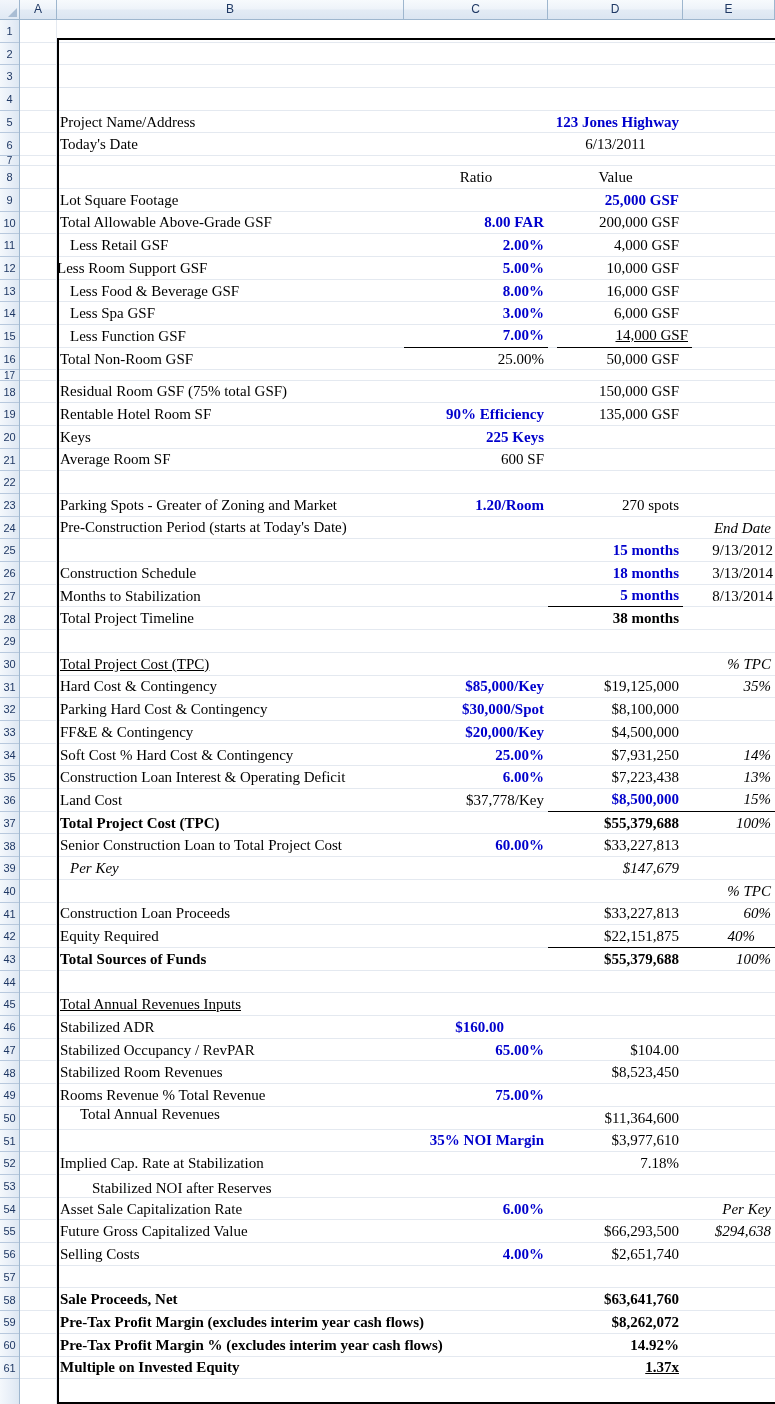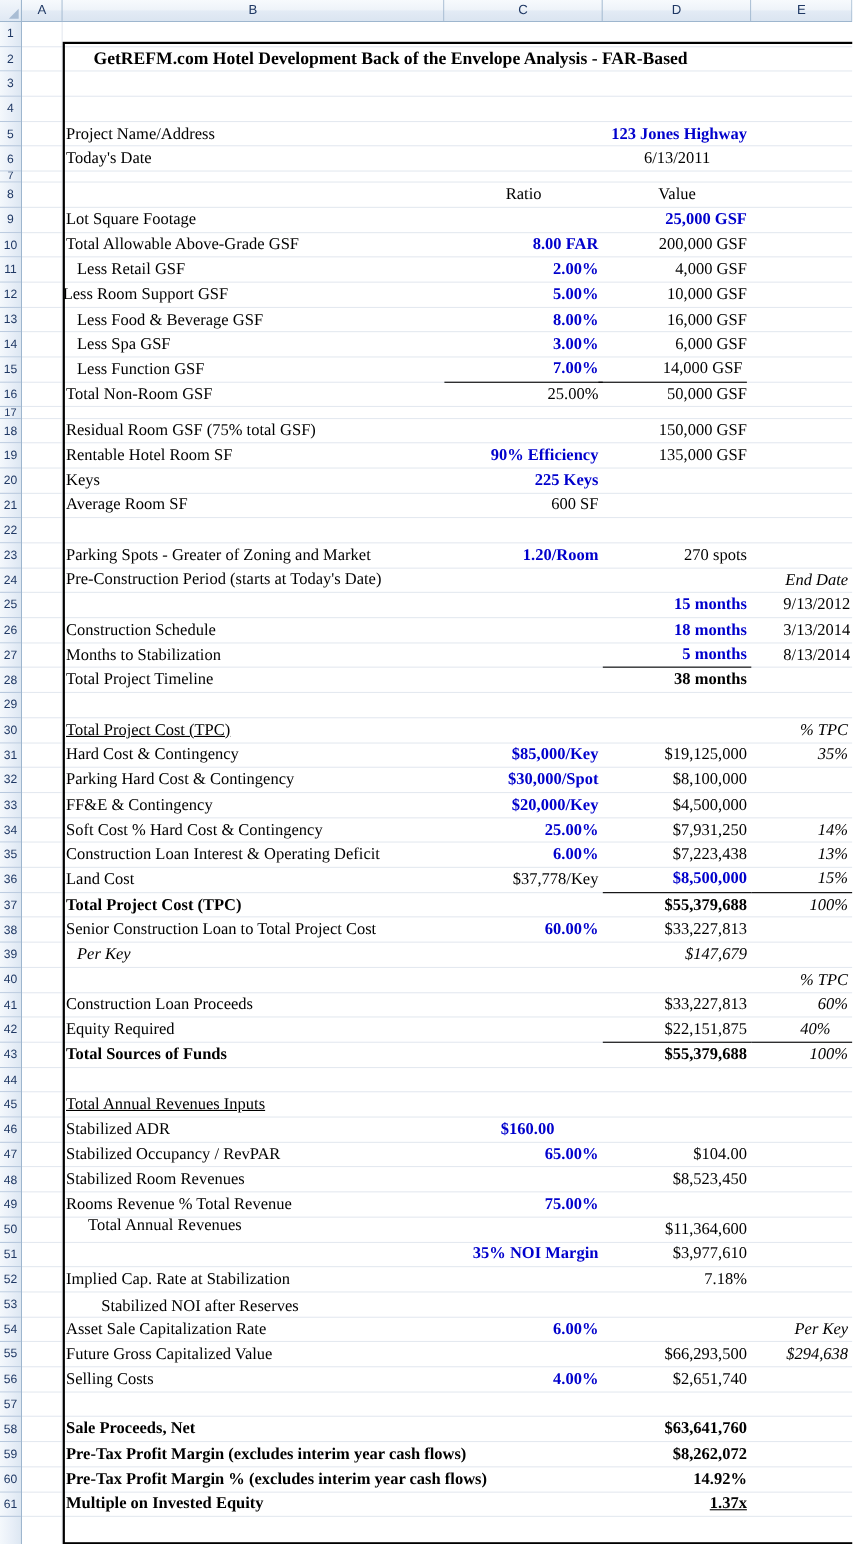--- a/index.html
+++ b/index.html
@@ -251,21 +251,20 @@
         <div class="rowline" style="top: 1177.7px; height: 22.7px;"></div>
         <div class="rowline" style="top: 1200.4px; height: 22.7px;"></div>
         <div class="rowline" style="top: 1223.1px; height: 22.7px;"></div>
         <div class="rowline" style="top: 1245.8px; height: 22.7px;"></div>
         <div class="rowline" style="top: 1268.5px; height: 22.7px;"></div>
         <div class="rowline" style="top: 1291.2px; height: 22.7px;"></div>
         <div class="rowline" style="top: 1313.9px; height: 22.7px;"></div>
         <div class="rowline" style="top: 1336.6px; height: 22.7px;"></div>
       </div>
 
-    <div class="title" id="titleEl" style="left: 65px; top: 24.7px;">GetREFM.com Hotel Development Back of the Envelope Analysis - FAR-Based</div>
 
 
     <div class="cell al-center" id="ratioHdr" style="left: 384px; top: 146.2px; width: 144px; height: 22.7px;">Ratio</div>
     <div class="cell al-center" id="valueHdr" style="left: 528px; top: 146.2px; width: 135px; height: 22.7px;">Value</div>
 
     <div id="cells">
         <div class="cell al-left" style="left: 37px; top: 90.8px; width: 347px; height: 22.7px; padding-left: 3px;">Project Name/Address</div>
         <div class="cell al-right blue" style="left: 528px; top: 90.8px; width: 135px; height: 22.7px; padding-right: 4px;">123 Jones Highway</div>
         <div class="cell al-left" style="left: 37px; top: 113.5px; width: 347px; height: 22.7px; padding-left: 3px;">Today's Date</div>
         <div class="cell al-center" style="left: 528px; top: 113.5px; width: 135px; height: 22.7px;">6/13/2011</div>
@@ -281,21 +280,21 @@
         <div class="cell al-right blue" style="left: 384px; top: 237px; width: 144px; height: 22.7px; padding-right: 4px;">5.00%</div>
         <div class="cell al-right" style="left: 528px; top: 237px; width: 135px; height: 22.7px; padding-right: 4px;">10,000 GSF</div>
         <div class="cell al-left" style="left: 37px; top: 259.7px; width: 347px; height: 22.7px; padding-left: 13px;">Less Food &amp; Beverage GSF</div>
         <div class="cell al-right blue" style="left: 384px; top: 259.7px; width: 144px; height: 22.7px; padding-right: 4px;">8.00%</div>
         <div class="cell al-right" style="left: 528px; top: 259.7px; width: 135px; height: 22.7px; padding-right: 4px;">16,000 GSF</div>
         <div class="cell al-left" style="left: 37px; top: 282.4px; width: 347px; height: 22.7px; padding-left: 13px;">Less Spa GSF</div>
         <div class="cell al-right blue" style="left: 384px; top: 282.4px; width: 144px; height: 22.7px; padding-right: 4px;">3.00%</div>
         <div class="cell al-right" style="left: 528px; top: 282.4px; width: 135px; height: 22.7px; padding-right: 4px;">6,000 GSF</div>
         <div class="cell al-left" style="left: 37px; top: 305.1px; width: 347px; height: 22.7px; padding-left: 13px;">Less Function GSF</div>
         <div class="cell al-right blue t-under" style="left: 384px; top: 305.1px; width: 144px; height: 22.7px; padding-right: 4px;">7.00%</div>
-        <div class="cell al-right t-under" style="left: 524px; top: 305.1px; width: 135px; height: 22.7px; padding-right: 4px;">14,000 GSF</div>
+        <div class="cell al-right t-under" style="left: 537px; top: 305.1px; width: 135px; height: 22.7px; padding-right: 4px; text-decoration: underline;">14,000 GSF</div>
         <div class="cell al-left" style="left: 37px; top: 327.8px; width: 347px; height: 22.7px; padding-left: 3px;">Total Non-Room GSF</div>
         <div class="cell al-right" style="left: 384px; top: 327.8px; width: 144px; height: 22.7px; padding-right: 4px;">25.00%</div>
         <div class="cell al-right" style="left: 528px; top: 327.8px; width: 135px; height: 22.7px; padding-right: 4px;">50,000 GSF</div>
         <div class="cell al-left" style="left: 37px; top: 360.5px; width: 347px; height: 22.7px; padding-left: 3px;">Residual Room GSF (75% total GSF)</div>
         <div class="cell al-right" style="left: 528px; top: 360.5px; width: 135px; height: 22.7px; padding-right: 4px;">150,000 GSF</div>
         <div class="cell al-left" style="left: 37px; top: 383.2px; width: 347px; height: 22.7px; padding-left: 3px;">Rentable Hotel Room SF</div>
         <div class="cell al-right blue" style="left: 384px; top: 383.2px; width: 144px; height: 22.7px; padding-right: 4px;">90% Efficiency</div>
         <div class="cell al-right" style="left: 528px; top: 383.2px; width: 135px; height: 22.7px; padding-right: 4px;">135,000 GSF</div>
         <div class="cell al-left" style="left: 37px; top: 405.9px; width: 347px; height: 22.7px; padding-left: 3px;">Keys</div>
         <div class="cell al-right blue" style="left: 384px; top: 405.9px; width: 144px; height: 22.7px; padding-right: 4px;">225 Keys</div>

